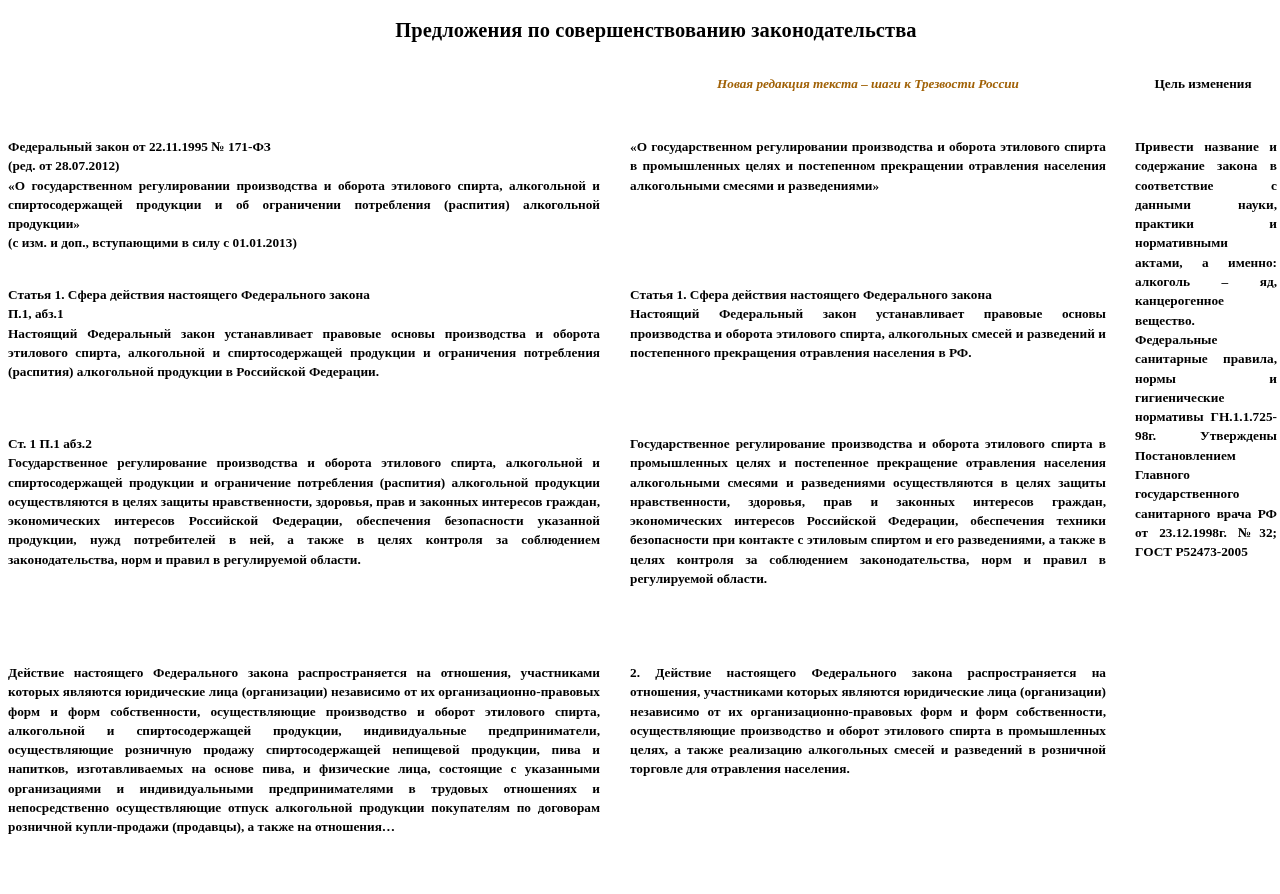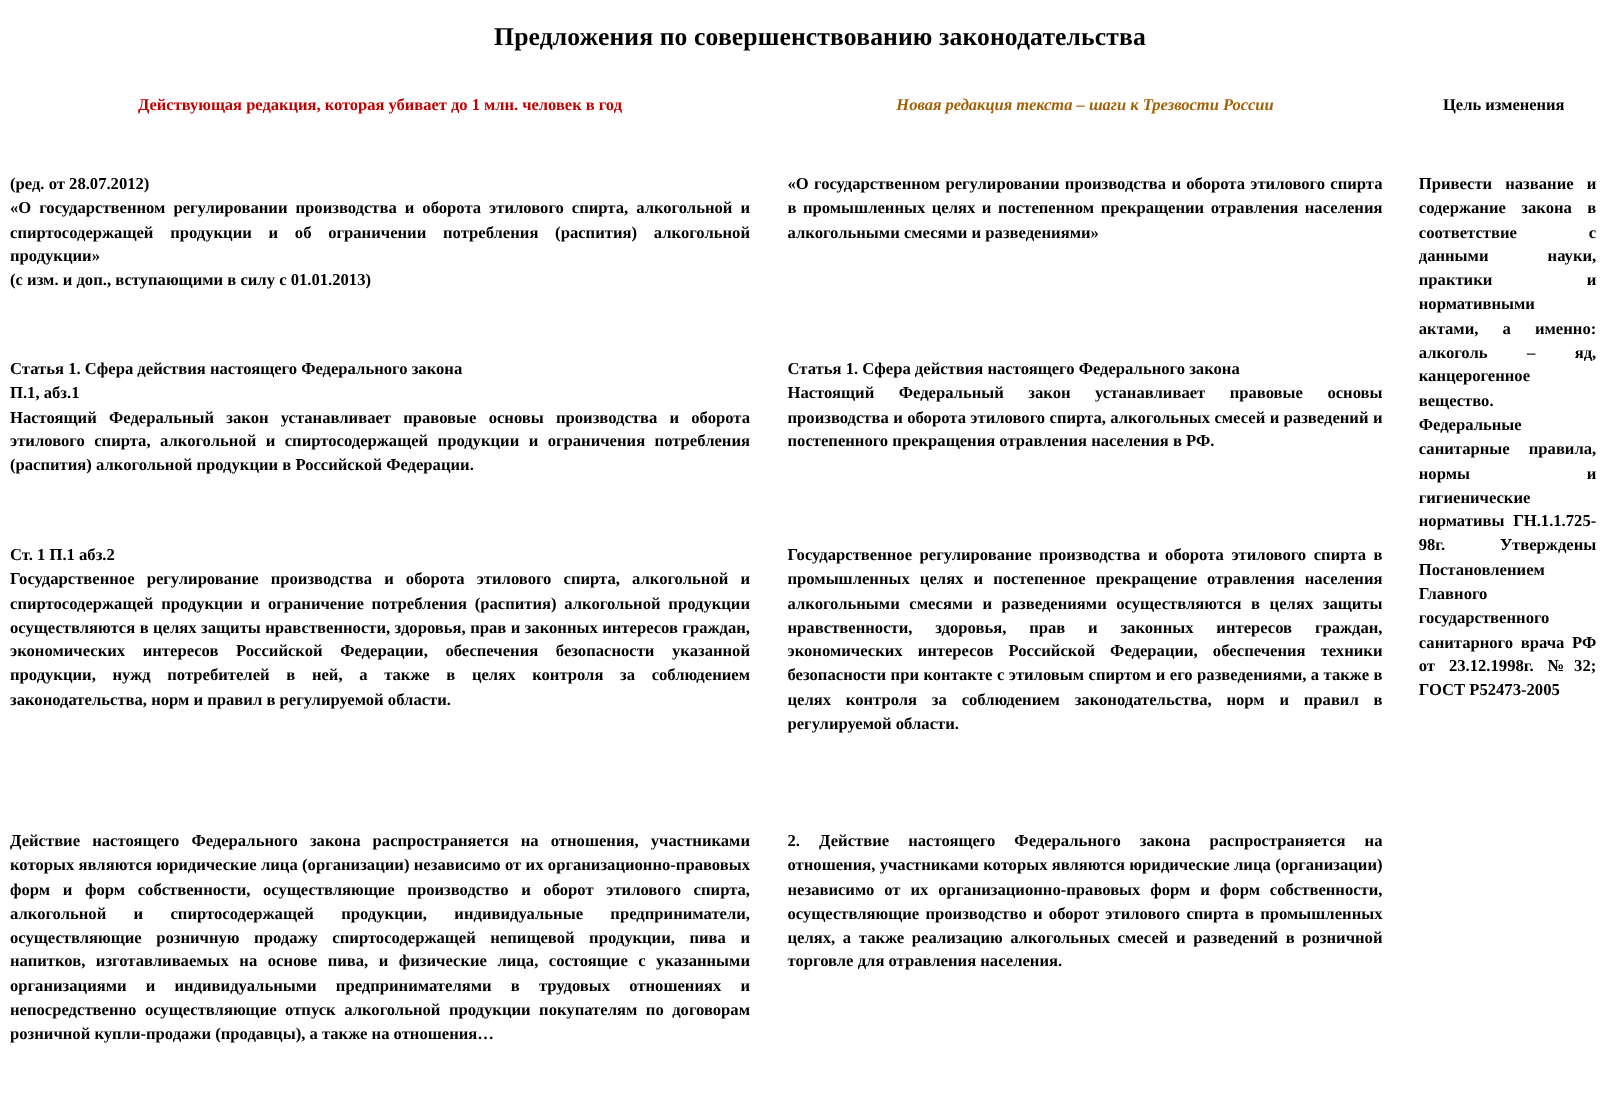--- a/index.html
+++ b/index.html
@@ -100,36 +100,36 @@
 </head>
 <body style="background: rgb(255, 255, 255);">
 
 <div class="page">
 
   <h1 class="page-title" style="color: rgb(0, 0, 0); padding-left: 16px;">Предложения по совершенствованию законодательства</h1>
 
   <div class="col-headers">
 
     <div class="col-head c1" style="color: rgb(192, 0, 0);">
-      <span>Действующая редакция, которая убивает до 1 млн. человек в год</span>
     </div>
 
     <div class="col-head c2" style="color: #a16207; font-style: italic;">
       <span>Новая редакция текста – шаги к Трезвости России</span>
     </div>
 
     <div class="col-head c3" style="color: #000000;">
       <span>Цель изменения</span>
     </div>
 
   </div>
 
   <div class="columns">
     <div class="col col-1">
         <div class="block" style="top: 137px;">
+          <p class="para flush">Федеральный закон от 22.11.1995 № 171-ФЗ</p>
           <p class="para flush">(ред. от 28.07.2012)</p>
           <p class="para">«О государственном регулировании производства и оборота этилового спирта, алкогольной и спиртосодержащей продукции и об ограничении потребления (распития) алкогольной продукции»</p>
           <p class="para flush">(с изм. и доп., вступающими в силу с 01.01.2013)</p>
         </div>
         <div class="block" style="top: 285px;">
           <p class="para flush">Статья 1. Сфера действия настоящего Федерального закона</p>
           <p class="para flush">П.1, абз.1</p>
           <p class="para">Настоящий Федеральный закон устанавливает правовые основы производства и оборота этилового спирта, алкогольной и спиртосодержащей продукции и ограничения потребления (распития) алкогольной продукции в Российской Федерации.</p>
         </div>
         <div class="block" style="top: 434px;">

